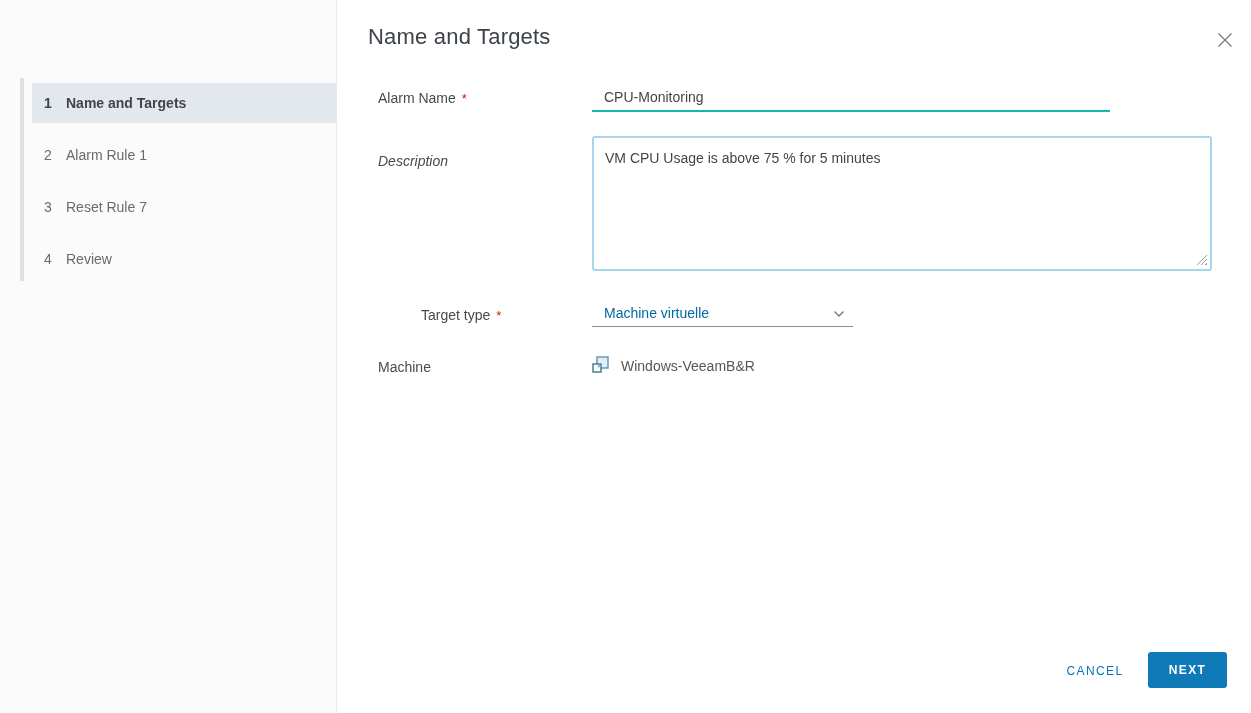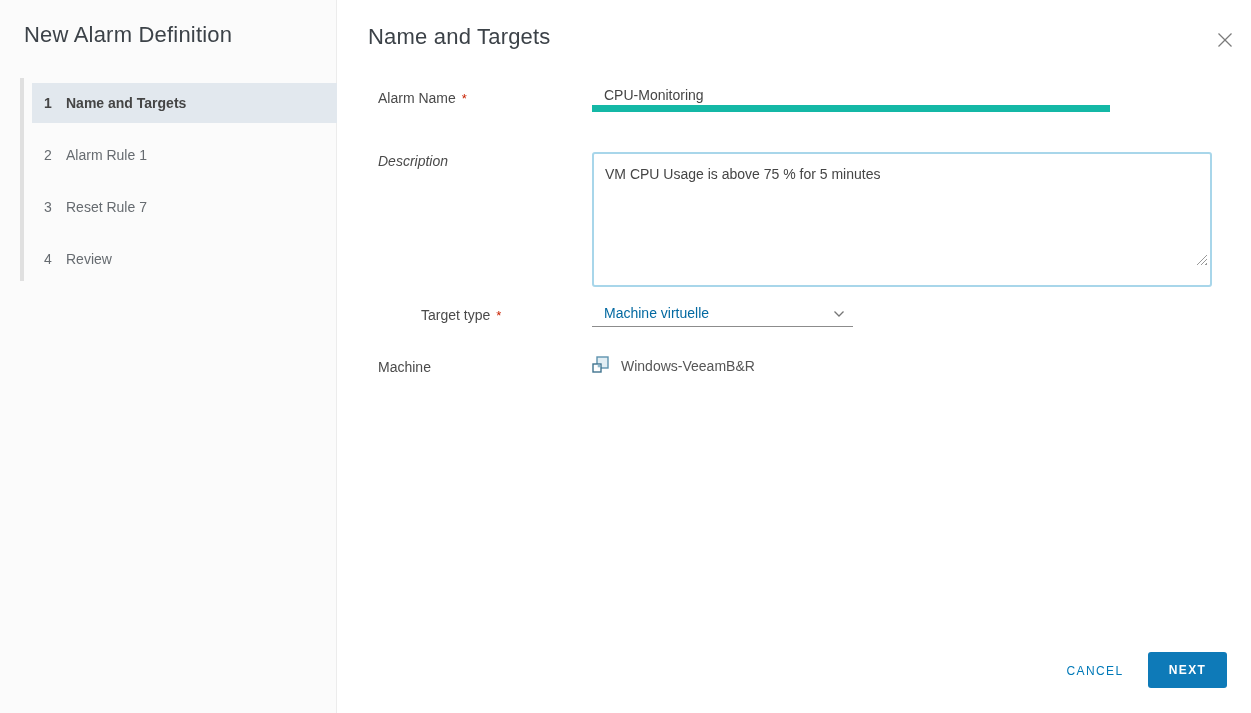--- a/index.html
+++ b/index.html
@@ -45,27 +45,27 @@
   
   .field-label { position:absolute; left:378px; font-size:14px; color:#4a4a4a; }
   .required-marker { color:#c92100; margin-left:6px; font-size:13px; }
   .lbl-alarm   { top:90px; }
   .lbl-desc    { top:153px;font-style:italic; }
   .lbl-ttype   { top:307px;margin-left:43px; }
   .lbl-targets { top:359px; }
 
   .alarm-input {
     position:absolute; left:592px; top:84px; width:518px; height:28px;
-    border:none; border-bottom:7px solid #14b8a6; background:transparent;
+    border:none; border-bottom:2px solid #14b8a6; background:transparent;
     font-family:inherit; font-size:14px; color:#454545;
     padding:0 12px; box-sizing:border-box; outline:none;
   }
 
   .description-textarea {
-    position:absolute; left:592px; top:152px; width:620px; height:135px;
+    position:absolute; left:592px; top:136px; width:620px; height:135px;
     border:2px solid #a8d6ea; border-radius:3px; box-sizing:border-box;
     padding:12px 11px; font-family:inherit; font-size:14px; color:#454545;
     resize:none; outline:none; overflow:hidden;
   }
   .resize-handle {
     position:absolute; left:1196px; top:254px; width:11px; height:11px;
     background:repeating-linear-gradient(135deg, transparent 0 2px, #9a9a9a 2px 3px);
     clip-path:polygon(100% 0, 0 100%, 100% 100%);
     cursor:nwse-resize;
   }
@@ -96,21 +96,20 @@
     color:#ffffff; font-family:inherit; font-size:12px; font-weight:700;
     letter-spacing:1.4px; display:flex; align-items:center; justify-content:center;
   }
 </style>
 </head>
 <body>
 
 <div class="dialog">
 
   <div class="sidebar">
-    <div class="dialog-title">New Alarm Definition</div>
     <div class="steps-track"></div>
 
     <div class="step step1 active">
       <span class="step-number">1</span>
       <span class="step-label">Name and Targets</span>
     </div>
     <div class="step step2">
       <span class="step-number">2</span>
       <span class="step-label">Alarm Rule 1</span>
     </div>

